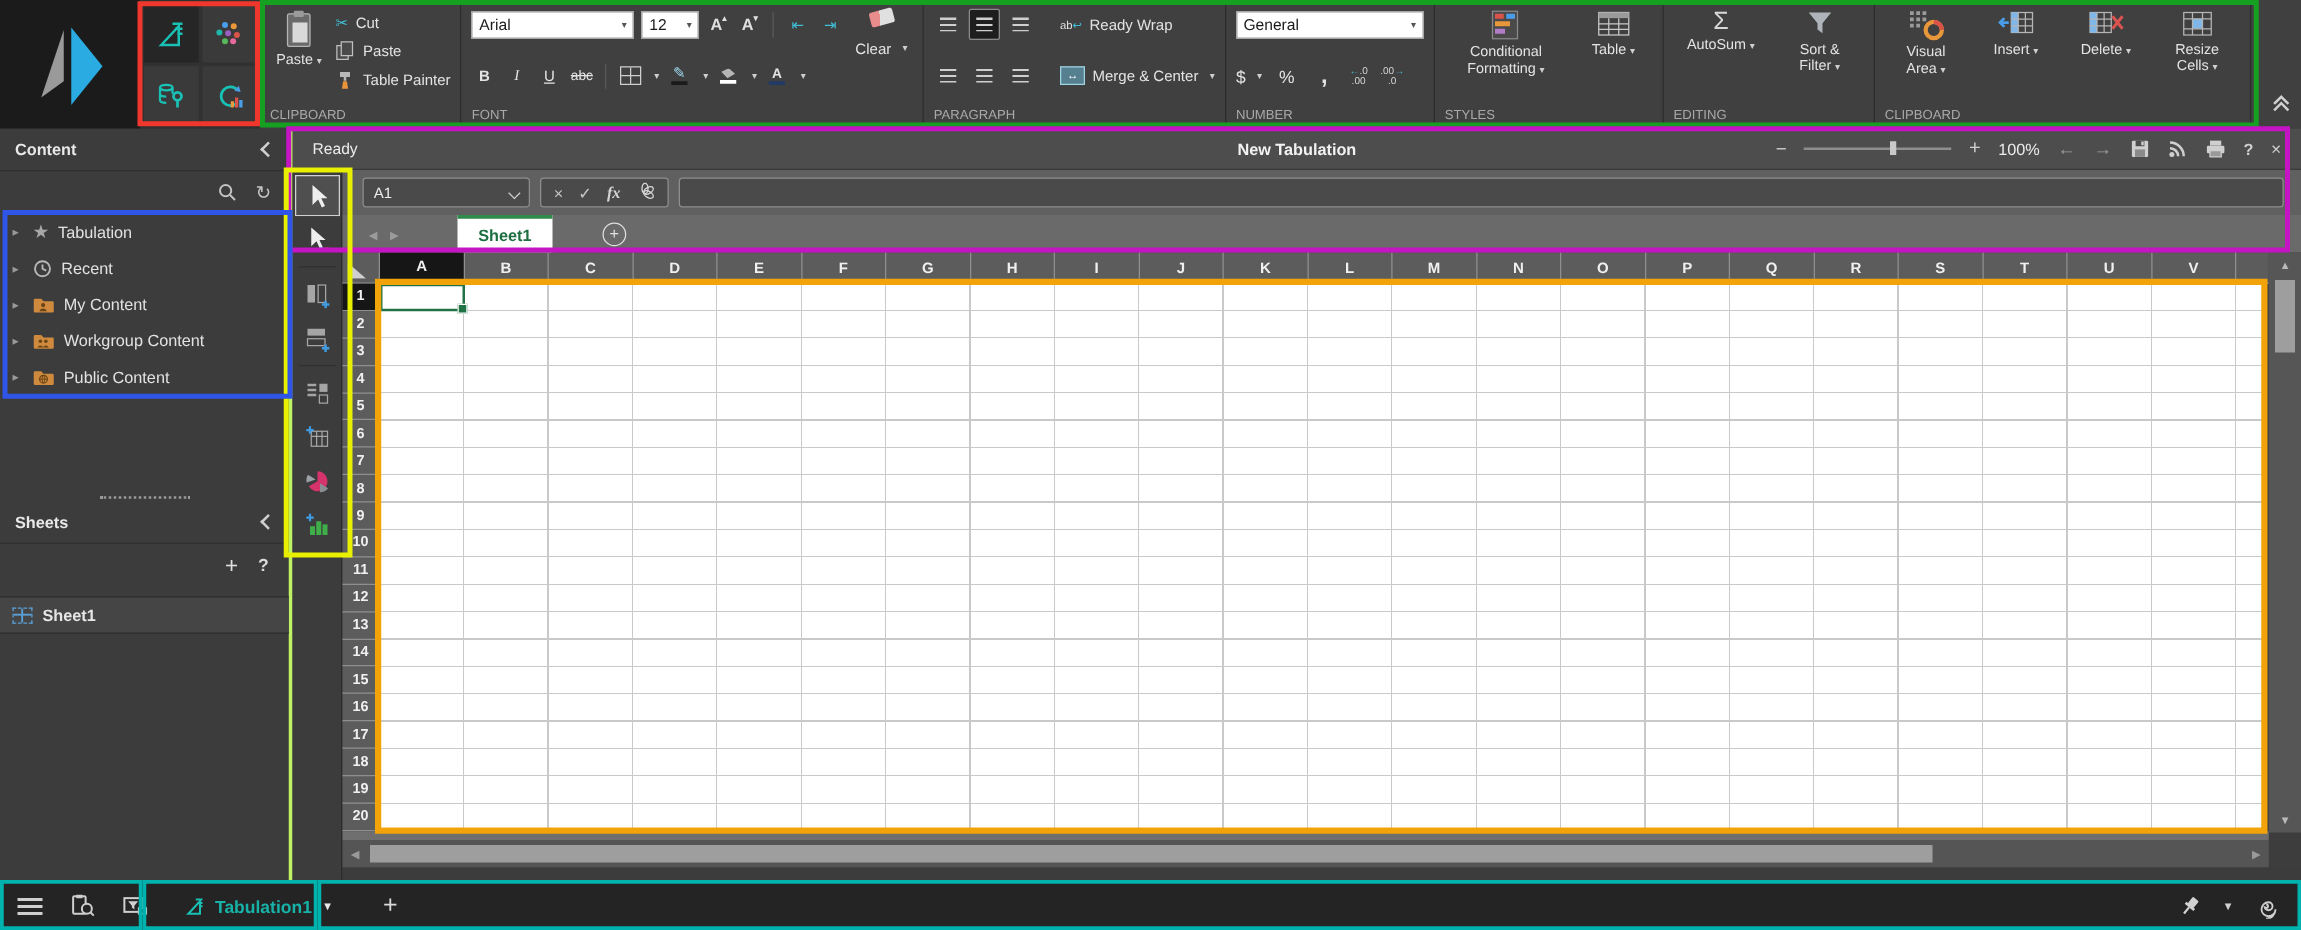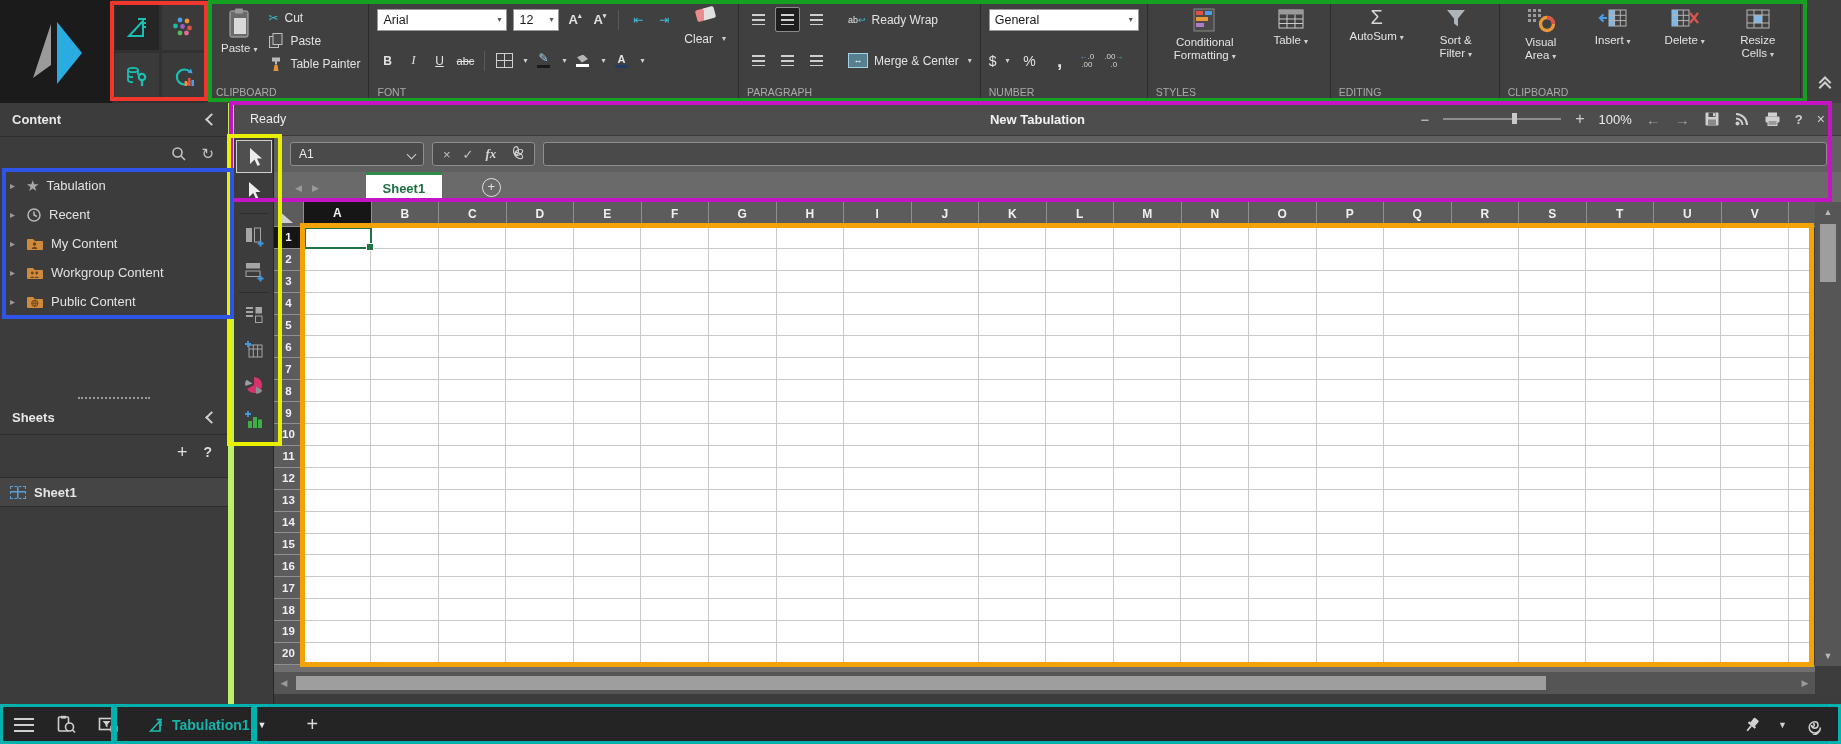--- a/index.html
+++ b/index.html
@@ -50,21 +50,21 @@
   
   #statusbar{left:234px;top:103px;width:1607px;height:33px;background:#4d4d4d;border-bottom:1px solid #3a3a3a;display:flex;align-items:center;box-sizing:border-box}
   #status-left{padding-left:16px;font-size:12.5px;color:#ececec}
   #doc-title{position:absolute;left:50%;transform:translateX(-50%);font-weight:bold;font-size:13px;color:#f2f2f2}
   #status-right{margin-left:auto;display:flex;align-items:center;gap:14px;padding-right:16px}
   .zline{width:118px;height:2px;background:#8e8e8e;position:relative}
   .zthumb{position:absolute;left:58%;top:-5px;width:5px;height:11px;background:#c9c9c9}
   .sico{color:#cfcfcf;cursor:pointer;display:flex;align-items:center}
   .gray{color:#9f9f9f}
   
-  #sidebar{left:0;top:103px;width:234px;height:602px;background:#3c3c3c;border-right:6px solid #bef264;box-sizing:border-box;display:flex;flex-direction:column}
+  #sidebar{left:0;top:103px;width:234px;height:602px;background:#3c3c3c;border-right:3px solid #bef264;box-sizing:border-box;display:flex;flex-direction:column}
   .phead{height:33px;display:flex;align-items:center;justify-content:space-between;padding:0 12px;font-weight:bold;font-size:13px;color:#e8e8e8;border-bottom:1px solid #2e2e2e;flex:none}
   .chl{width:7px;height:7px;border-left:2px solid #cfcfcf;border-bottom:2px solid #cfcfcf;transform:rotate(45deg);cursor:pointer}
   .srow{height:34px;display:flex;align-items:center;justify-content:flex-end;gap:14px;padding-right:14px;flex:none}
   .tree{flex:none}
   .titem{height:29px;display:flex;align-items:center;gap:7px;padding-left:10px;font-size:13px;color:#e2e2e2;cursor:pointer}
   .exp{color:#9a9a9a;font-size:10px;width:9px}
   .sgap{height:79px;flex:none}
   .splitter{height:6px;display:flex;align-items:center;justify-content:center;flex:none}
   .splitter div{width:72px;border-top:2px dotted #9a9a9a}
   .toolrow{height:34px;display:flex;align-items:center;justify-content:flex-end;gap:16px;padding-right:16px;flex:none}

